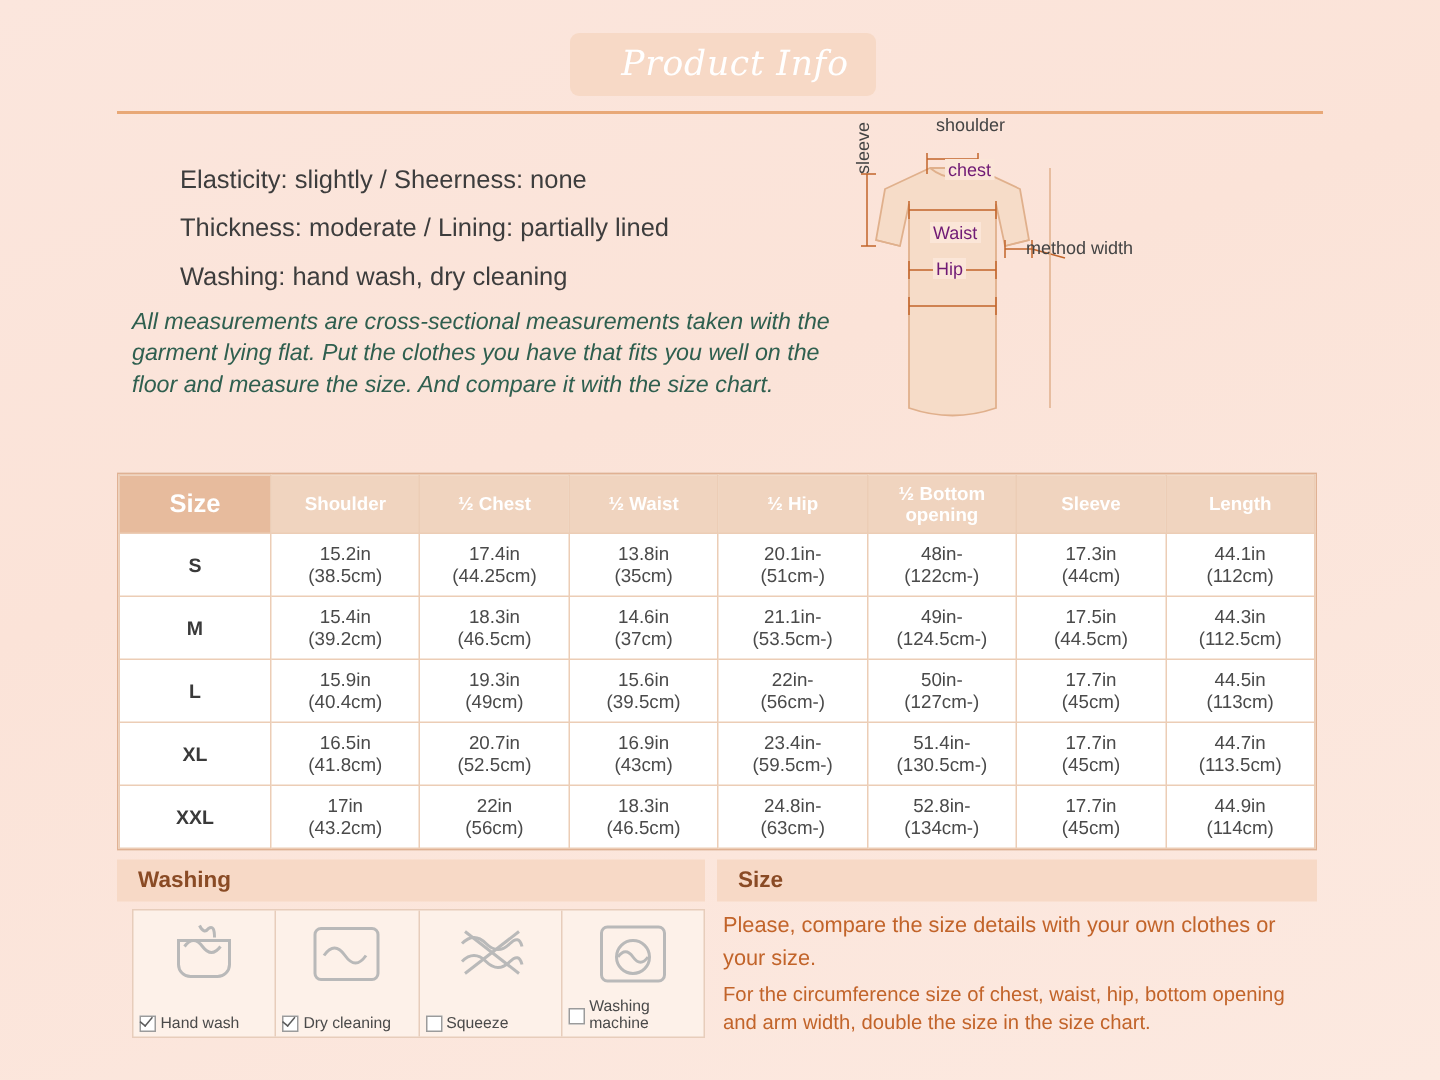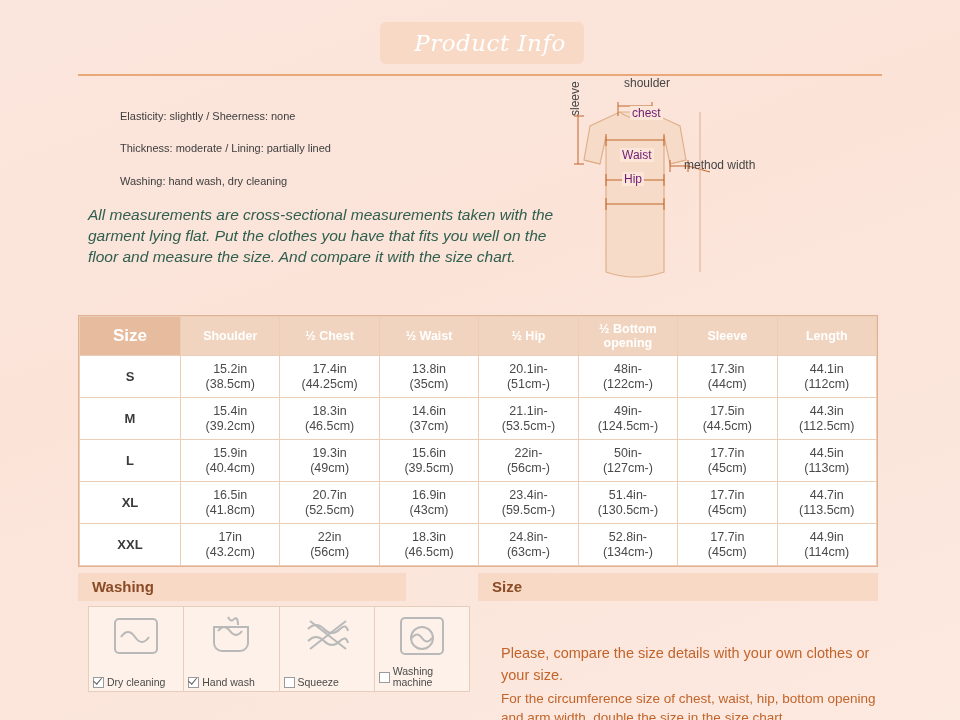--- a/index.html
+++ b/index.html
@@ -50,21 +50,21 @@
     top: 74px;
     width: 804px;
     height: 2px;
     background: #e8a877;
   }
   
   .info-line {
     position: absolute;
     left: 120px;
     color: #3d3d3d;
-    font-size: 11px;
+    font-size: 17px;
   }
   #info0 { top: 110px; }
   #info1 { top: 142px; }
   #info2 { top: 175px; }
 
   .note-block {
     position: absolute;
     left: 88px;
     top: 204px;
     width: 470px;
@@ -146,21 +146,21 @@
     position: absolute;
     height: 28px;
     background: #f7d9c6;
     color: #8a4b25;
     font-size: 15px;
     font-weight: bold;
     line-height: 28px;
     padding-left: 14px;
     box-sizing: border-box;
   }
-  #washing-head { left: 78px; top: 573px; width: 328px; }
+  #washing-head { left: 78px; top: 573px; width: 392px; }
   #size-head   { left: 478px; top: 573px; width: 400px; }
 
   .washing-box {
     position: absolute;
     left: 88px;
     top: 606px;
     width: 382px;
     height: 86px;
     border: 1px solid #e7cdbb;
     background: #fdf1e9;
@@ -203,26 +203,25 @@
     content: "";
     position: absolute;
     left: 1px; top: -2px;
     width: 4px; height: 7px;
     border: solid #5a5a5a;
     border-width: 0 1.5px 1.5px 0;
     transform: rotate(40deg);
   }
   .size-text {
     position: absolute;
-    left: 501px;
+    left: 482px;
     width: 400px;
     color: #c2642a;
     font-size: 14.5px;
     line-height: 22px;
-    margin-top: 36px;
   }
   #size-text-1 { top: 606px; }
   #size-text-2 { top: 653px; font-size: 13.5px; line-height: 19px; }
 </style>
 </head>
 <body>
 
 <div class="page">
 
   <div class="title-band">
@@ -458,40 +457,40 @@
     </table>
   </div>
 
   <div class="panel-head" id="washing-head">Washing</div>
   <div class="panel-head" id="size-head">Size</div>
 
   <div class="washing-box">
     <div class="wash-item">
       <div class="wash-icon">
         <svg width="54" height="48" viewBox="0 0 54 48">
-          <rect x="6" y="6" width="42" height="34" rx="4" fill="none" stroke="#b9b9b9" stroke-width="2"></rect>
-          <path d="M12 24 q7 -10 14 0 q7 10 14 0" fill="none" stroke="#b9b9b9" stroke-width="2"></path>
+          <path d="M10 14 h34 v16 a8 8 0 0 1 -8 8 h-18 a8 8 0 0 1 -8 -8 z" fill="none" stroke="#b9b9b9" stroke-width="2"></path>
+          <path d="M14 18 q6 -8 12 0 q6 8 12 0" fill="none" stroke="#b9b9b9" stroke-width="2"></path>
+          <path d="M24 4 q3 6 6 2 q4 -3 4 6" fill="none" stroke="#b9b9b9" stroke-width="2"></path>
         </svg>
       </div>
       <div class="wash-caption">
         <span class="chk checked"></span>
-        <span>Dry cleaning</span>
+        <span>Hand wash</span>
       </div>
     </div>
     <div class="wash-item">
       <div class="wash-icon">
         <svg width="54" height="48" viewBox="0 0 54 48">
-          <path d="M10 14 h34 v16 a8 8 0 0 1 -8 8 h-18 a8 8 0 0 1 -8 -8 z" fill="none" stroke="#b9b9b9" stroke-width="2"></path>
-          <path d="M14 18 q6 -8 12 0 q6 8 12 0" fill="none" stroke="#b9b9b9" stroke-width="2"></path>
-          <path d="M24 4 q3 6 6 2 q4 -3 4 6" fill="none" stroke="#b9b9b9" stroke-width="2"></path>
+          <rect x="6" y="6" width="42" height="34" rx="4" fill="none" stroke="#b9b9b9" stroke-width="2"></rect>
+          <path d="M12 24 q7 -10 14 0 q7 10 14 0" fill="none" stroke="#b9b9b9" stroke-width="2"></path>
         </svg>
       </div>
       <div class="wash-caption">
         <span class="chk checked"></span>
-        <span>Hand wash</span>
+        <span>Dry cleaning</span>
       </div>
     </div>
     <div class="wash-item">
       <div class="wash-icon">
         <svg width="54" height="48" viewBox="0 0 54 48">
           <path d="M8 16 q8 -8 16 0 q8 8 16 0 q6 -6 8 2" fill="none" stroke="#b9b9b9" stroke-width="2"></path>
           <path d="M8 28 q8 -8 16 0 q8 8 16 0 q6 -6 8 2" fill="none" stroke="#b9b9b9" stroke-width="2"></path>
           <path d="M10 8 L46 36" stroke="#b9b9b9" stroke-width="2"></path>
           <path d="M46 8 L10 36" stroke="#b9b9b9" stroke-width="2"></path>
         </svg>

